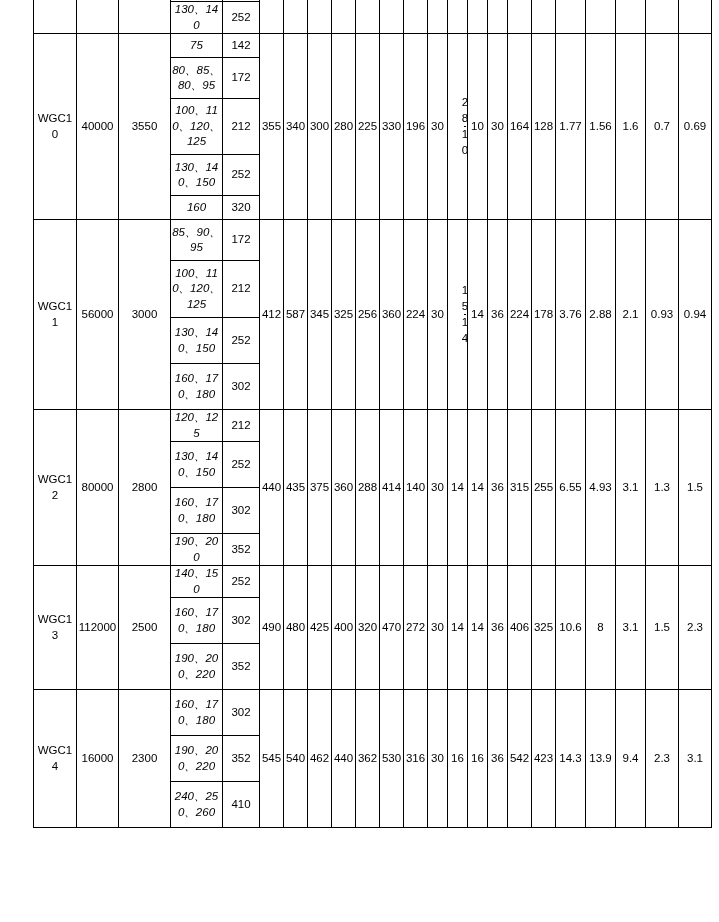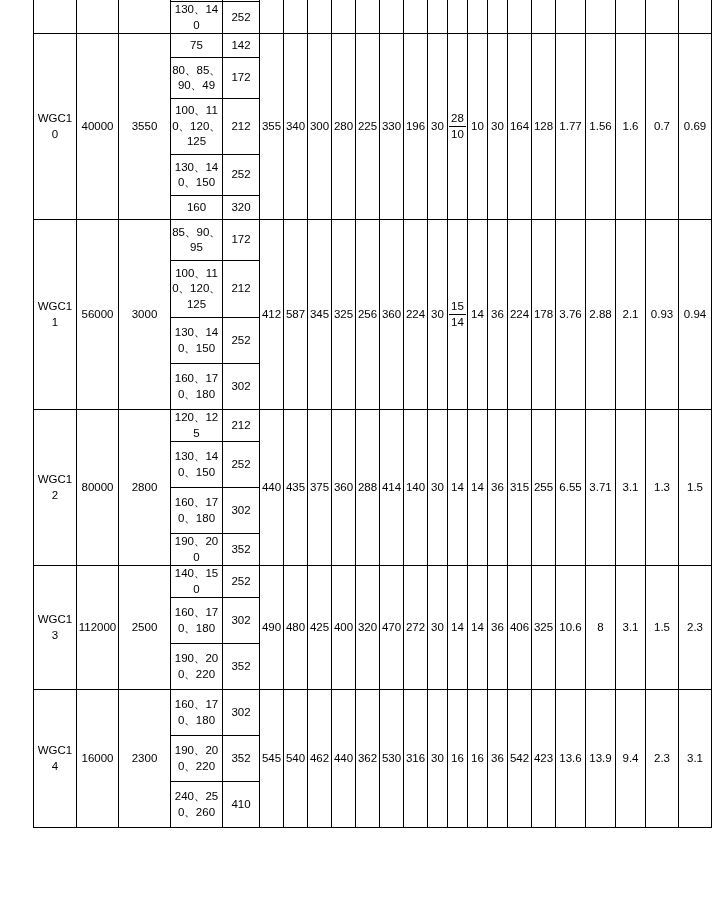--- a/index.html
+++ b/index.html
@@ -43,31 +43,33 @@
   col.c-len     { width: 37px; }
   col.c-dim     { width: 24px; }
   col.c-dimn    { width: 20px; }
   col.c-num     { width: 30px; }
   col.c-numw    { width: 33px; }
 
   td.bore-list {
     text-align: left;
     padding-left: 3px;
     line-height: 1.5;
+    font-style: italic;
   }
   td.split-cell {
     padding: 0;
     vertical-align: top;
   }
   td.split-cell .sub {
     height: 50%;
     display: flex;
     align-items: center;
     justify-content: center;
     box-sizing: border-box;
+    margin-left: 15px;
   }
   td.split-cell .sub.top {
     border-bottom: 1px solid #000000;
   }
 </style>
 </head>
 <body>
 
 <div id="sheet">
 <table class="spec">
@@ -150,21 +152,21 @@
     <td rowspan="5">30</td>
     <td rowspan="5">164</td>
     <td rowspan="5">128</td>
     <td rowspan="5">1.77</td>
     <td rowspan="5">1.56</td>
     <td rowspan="5">1.6</td>
     <td rowspan="5">0.7</td>
     <td rowspan="5">0.69</td>
   </tr>
   <tr>
-    <td class="bore-list" style="height:40px">80、85、90、49</td>
+    <td class="bore-list" style="height:40px">80、85、80、95</td>
     <td>172</td>
   </tr>
   <tr>
     <td class="bore-list" style="height:55px">100、110、120、125</td>
     <td>212</td>
   </tr>
   <tr>
     <td class="bore-list" style="height:40px">130、140、150</td>
     <td>252</td>
   </tr>
@@ -227,21 +229,21 @@
     <td rowspan="4">288</td>
     <td rowspan="4">414</td>
     <td rowspan="4">140</td>
     <td rowspan="4">30</td>
     <td rowspan="4">14</td>
     <td rowspan="4">14</td>
     <td rowspan="4">36</td>
     <td rowspan="4">315</td>
     <td rowspan="4">255</td>
     <td rowspan="4">6.55</td>
-    <td rowspan="4">3.71</td>
+    <td rowspan="4">4.93</td>
     <td rowspan="4">3.1</td>
     <td rowspan="4">1.3</td>
     <td rowspan="4">1.5</td>
   </tr>
   <tr>
     <td class="bore-list" style="height:45px">130、140、150</td>
     <td>252</td>
   </tr>
   <tr>
     <td class="bore-list" style="height:45px">160、170、180</td>
@@ -298,21 +300,21 @@
     <td rowspan="3">440</td>
     <td rowspan="3">362</td>
     <td rowspan="3">530</td>
     <td rowspan="3">316</td>
     <td rowspan="3">30</td>
     <td rowspan="3">16</td>
     <td rowspan="3">16</td>
     <td rowspan="3">36</td>
     <td rowspan="3">542</td>
     <td rowspan="3">423</td>
-    <td rowspan="3">13.6</td>
+    <td rowspan="3">14.3</td>
     <td rowspan="3">13.9</td>
     <td rowspan="3">9.4</td>
     <td rowspan="3">2.3</td>
     <td rowspan="3">3.1</td>
   </tr>
   <tr>
     <td class="bore-list" style="height:45px">190、200、220</td>
     <td>352</td>
   </tr>
   <tr>

